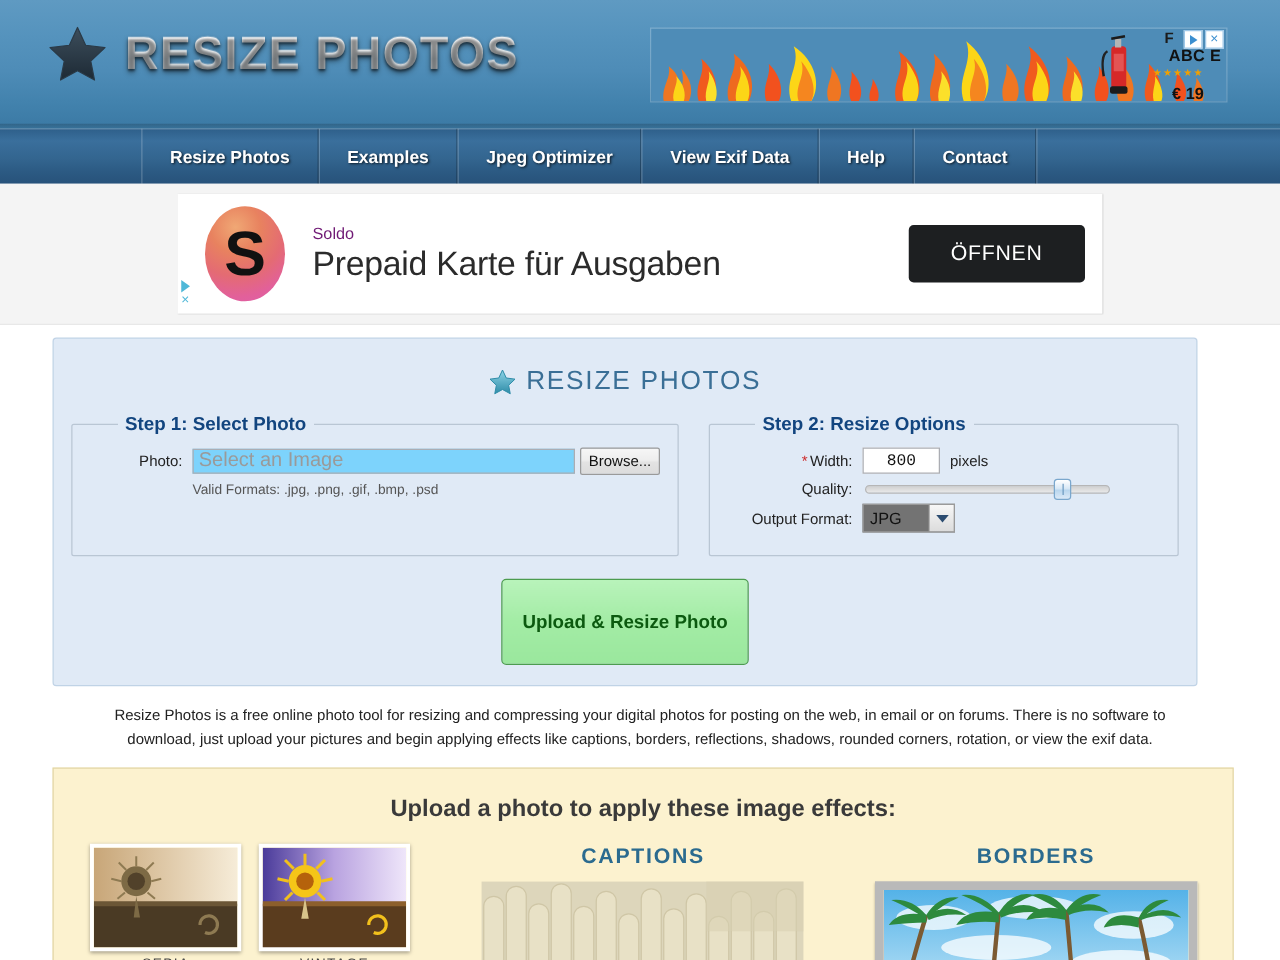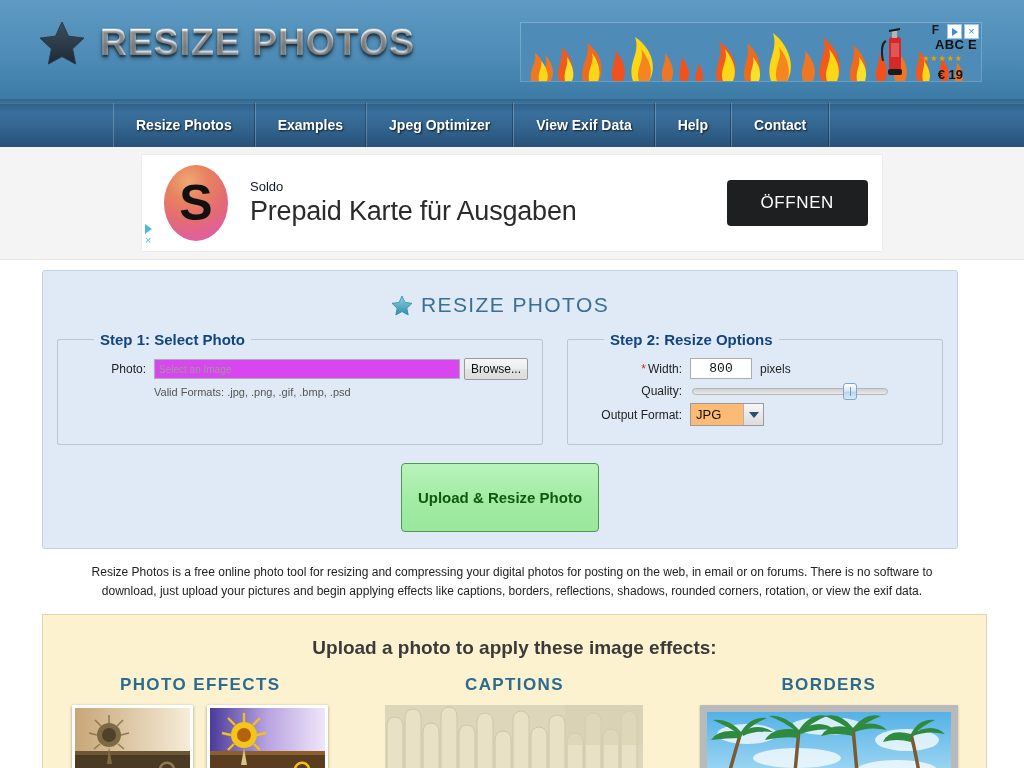--- a/index.html
+++ b/index.html
@@ -101,21 +101,21 @@
   .ad-logo-oval{
     position:absolute;left:0;top:0;width:64px;height:76px;border-radius:50%;
     background:radial-gradient(circle at 38% 22%, #f0a875 0%, #e8825f 28%, #e46b73 55%, #e2609a 78%, #dd5fae 100%);
   }
   .ad-logo-s{
     position:absolute;left:0;top:0;width:64px;height:76px;
     display:flex;align-items:center;justify-content:center;
     color:#111;font-size:50px;font-weight:bold;font-family:"Liberation Sans",sans-serif;
   }
   .ad-texts{margin-left:22px;flex:1;}
-  .ad-brand{color:#0f172a;font-size:13px;margin-bottom:2px;}
+  .ad-brand{color:#701a75;font-size:13px;margin-bottom:2px;}
   .ad-head{color:#2b2b2b;font-size:27px;font-weight:normal;letter-spacing:-.2px;}
   .ad-cta{
     margin-right:14px;background:#1d1f21;color:#ffffff;
     font-size:17px;letter-spacing:.6px;
     padding:13px 34px;border-radius:4px;cursor:pointer;
     flex:0 0 auto;
   }
 
   
   .main-panel{
@@ -143,22 +143,22 @@
     color:#12457f;font-size:15px;font-weight:bold;
     padding:0 6px;margin-left:4px;
   }
   .step1{width:450px;min-height:110px;box-sizing:border-box;}
   .step2{width:442px;min-height:110px;box-sizing:border-box;}
 
   .row{display:flex;align-items:center;margin-bottom:4px;}
   .lbl{color:#222;font-size:12px;text-align:right;}
   .lbl-photo{width:56px;padding-right:8px;}
   .text-input{
-    width:306px;height:20px;border:1px solid #abadb3;background:#d946ef;
-    font-size:10px;color:#333;padding:1px 4px;box-sizing:border-box;
+    width:306px;height:20px;border:1px solid #abadb3;background:#7dd3fc;
+    font-size:16px;color:#333;padding:1px 4px;box-sizing:border-box;
     font-family:"Liberation Sans",sans-serif;
   }
   .text-input::placeholder{color:#9a9a9a;}
   .browse-btn{
     margin-left:4px;height:22px;min-width:62px;
     background:linear-gradient(180deg,#f6f6f6 0%,#ededed 48%,#e3e3e3 52%,#dcdcdc 100%);
     border:1px solid #9a9a9a;border-radius:2px;
     font-size:12px;color:#111;cursor:pointer;
     font-family:"Liberation Sans",sans-serif;
   }
@@ -187,21 +187,21 @@
     border:1px solid #7aa7cd;border-radius:3px;box-sizing:border-box;
     cursor:pointer;
   }
   .slider-handle:after{
     content:"";position:absolute;left:6px;top:3px;width:1px;height:9px;background:#6e9bc1;
   }
 
   .select-wrap{position:relative;display:inline-block;}
   .sel{
     width:74px;height:23px;
-    border:1px solid #9a9a9a;background:#fdba74;
+    border:1px solid #9a9a9a;background:#737373;
     font-size:13px;color:#111;padding-left:5px;box-sizing:border-box;
     display:flex;align-items:center;cursor:pointer;
     font-family:"Liberation Sans",sans-serif;
   }
   .sel-arrow-box{
     position:absolute;right:1px;top:1px;width:19px;height:21px;
     background:linear-gradient(180deg,#f7f7f7,#dcdcdc);
     border-left:1px solid #b3b3b3;
     display:flex;align-items:center;justify-content:center;
   }
@@ -433,21 +433,20 @@
   </div>
 </div>
 
 <div class="desc">Resize Photos is a free online photo tool for resizing and compressing your digital photos for posting on the web, in email or on forums. There is no software to download, just upload your pictures and begin applying effects like captions, borders, reflections, shadows, rounded corners, rotation, or view the exif data.</div>
 
 <div class="effects">
   <div class="effects-title">Upload a photo to apply these image effects:</div>
   <div class="eff-cols">
 
     <div class="eff-col">
-      <div class="eff-head">PHOTO EFFECTS</div>
       <div class="thumbs">
         <div class="thumb-pair">
           <div class="thumb">
             <svg viewBox="0 0 115 80" preserveAspectRatio="none">
               <defs>
                   <linearGradient id="sky1" x1="0" y1="0" x2="1" y2="0">
                 <stop offset="0" stop-color="#c8a678"></stop>
                     <stop offset="1" stop-color="#f6ecd8"></stop>
                   </linearGradient>
                 </defs>

